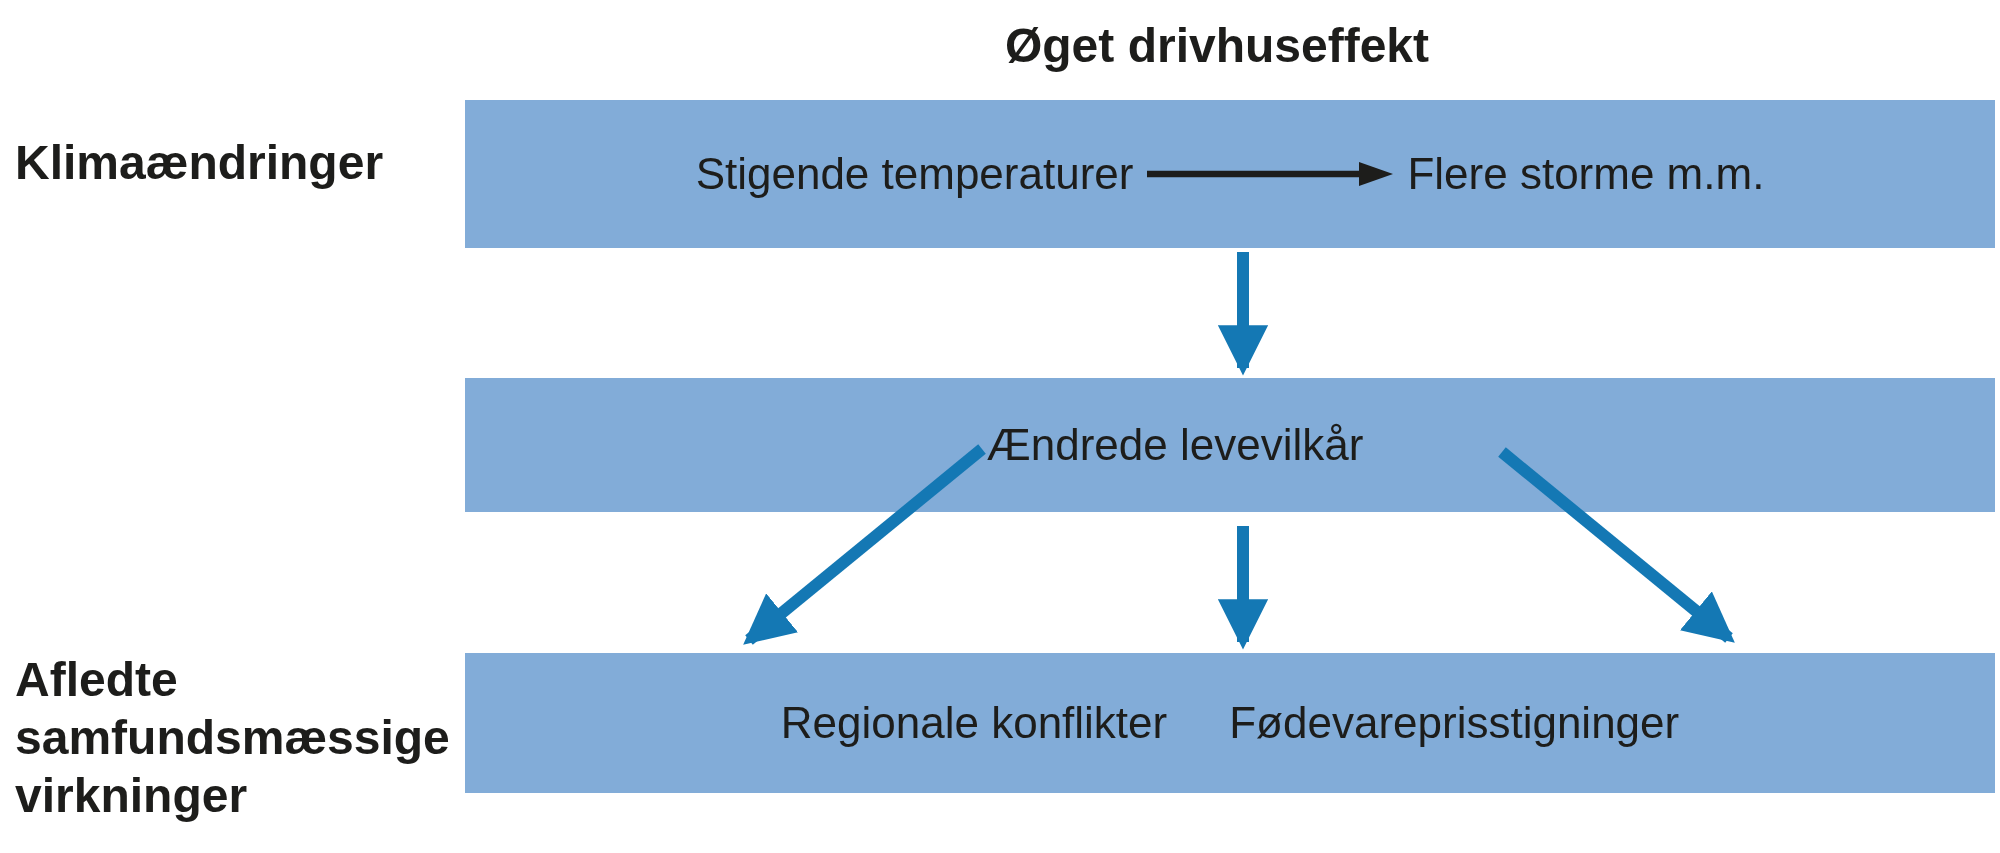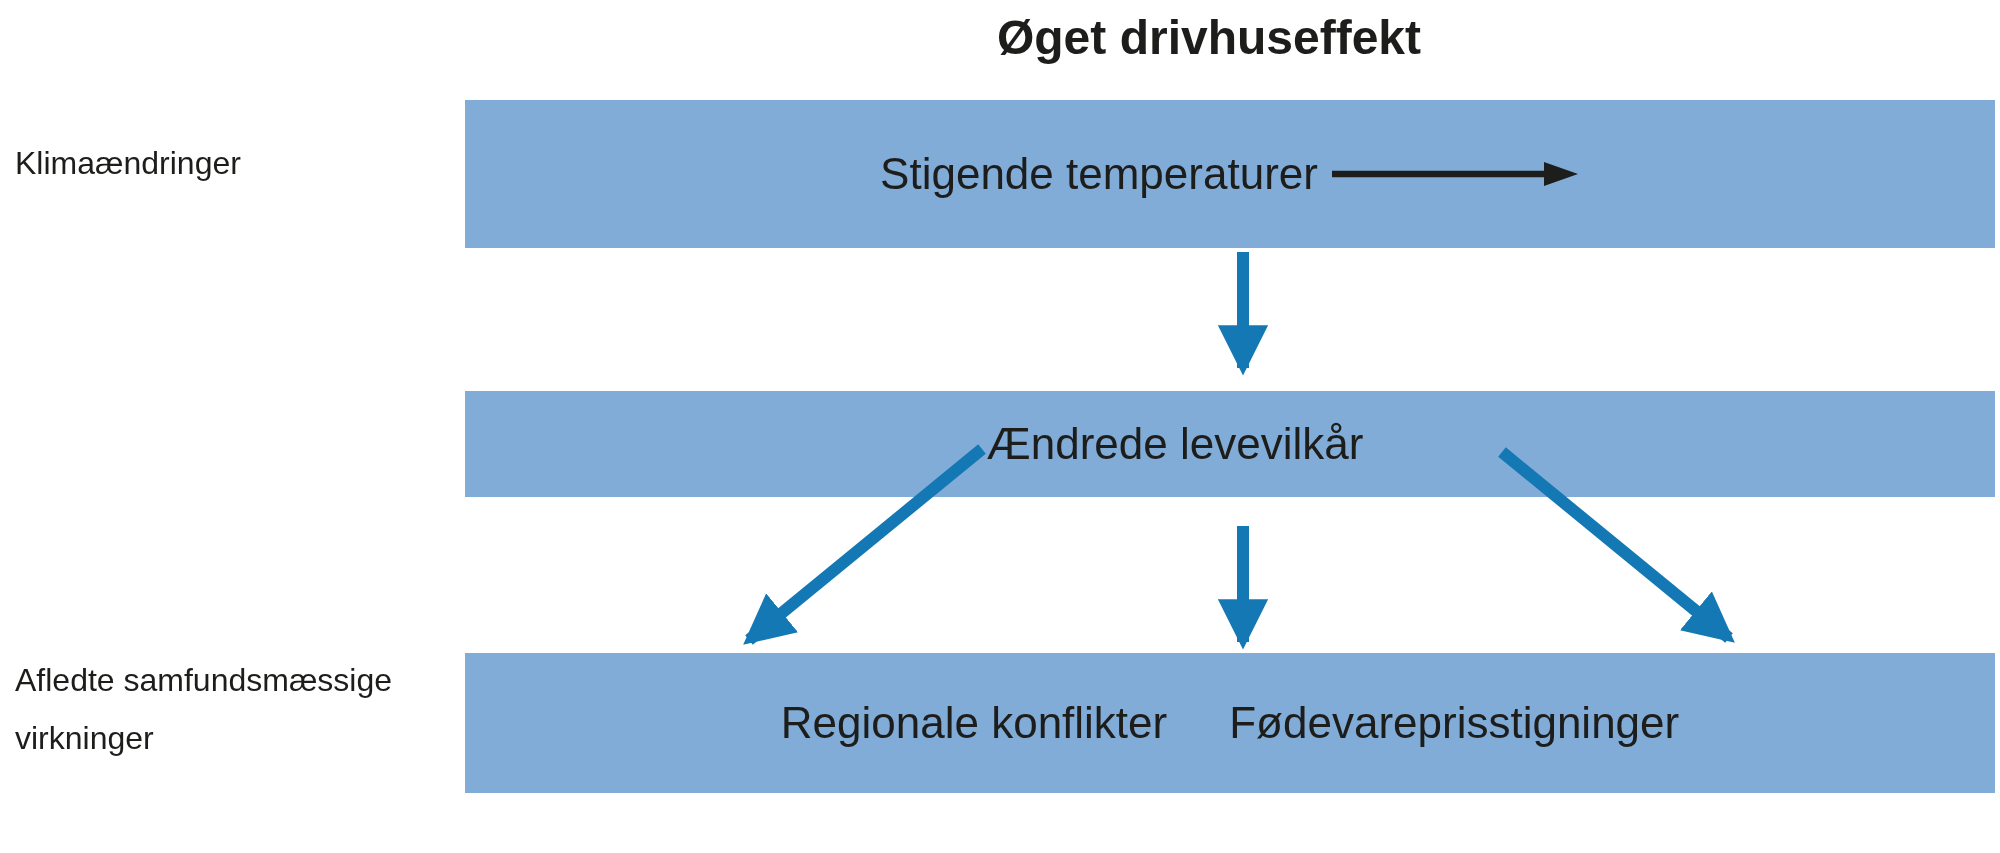--- a/index.html
+++ b/index.html
@@ -13,45 +13,45 @@
     position:relative;
     width:2000px;height:853px;
     background:#ffffff;
     font-family:"Liberation Sans","DejaVu Sans",sans-serif;
     color:var(--text);
     overflow:hidden;
   }
   .title{
     position:absolute;
     left:465px;top:6px;width:1480px;
-    margin:4px;
+    margin:12px;
     font-size:48px;line-height:56px;font-weight:bold;
     text-align:center;
     color:var(--text);
   }
   .side-label{
     position:absolute;
     left:15px;width:440px;
-    font-size:32px;line-height:58px;font-weight:normal;
+    font-size:48px;line-height:58px;font-weight:bold;
     color:var(--text);
   }
   .l1{top:134px;}
   .l2{top:376px;}
   .l3{top:651px;}
   .bar{
     position:absolute;
     left:465px;width:1530px;
     background:var(--bar-fill);
     display:flex;
     align-items:center;
     justify-content:center;
     z-index:1;
   }
   .bar1{top:100px;height:148px;gap:12px;}
-  .bar2{top:391px;height:106px;}
+  .bar2{top:378px;height:134px;}
   .bar3{top:653px;height:140px;gap:62px;text-align:right;}
   .bar-text{
     font-size:44px;
     line-height:48px;
     white-space:nowrap;
     color:var(--text);
   }
   .bar2-text{transform:translateX(-55px);}
   .black-arrow{display:block;flex:0 0 auto;}
   .black-arrow line{stroke:var(--arrow-black);stroke-width:6.5px;}
@@ -74,20 +74,21 @@
 
   <div class="side-label l1">Klimaændringer</div>
   <div class="side-label l3">Afledte samfundsmæssige virkninger</div>
 
   <div class="bar bar1">
     <span class="bar-text">Stigende temperaturer</span>
     <svg class="black-arrow" width="250" height="28" viewBox="0 0 250 28" aria-hidden="true">
       <line x1="2" y1="14" x2="214" y2="14"></line>
       <polygon points="214,2 248,14 214,26"></polygon>
     </svg>
+    <span class="bar-text">Flere storme m.m.</span>
   </div>
 
   <div class="bar bar2">
     <span class="bar-text bar2-text">Ændrede levevilkår</span>
   </div>
 
   <div class="bar bar3">
     <span class="bar-text">Regionale konflikter</span>
     <span class="bar-text">Fødevareprisstigninger</span>
   </div>

